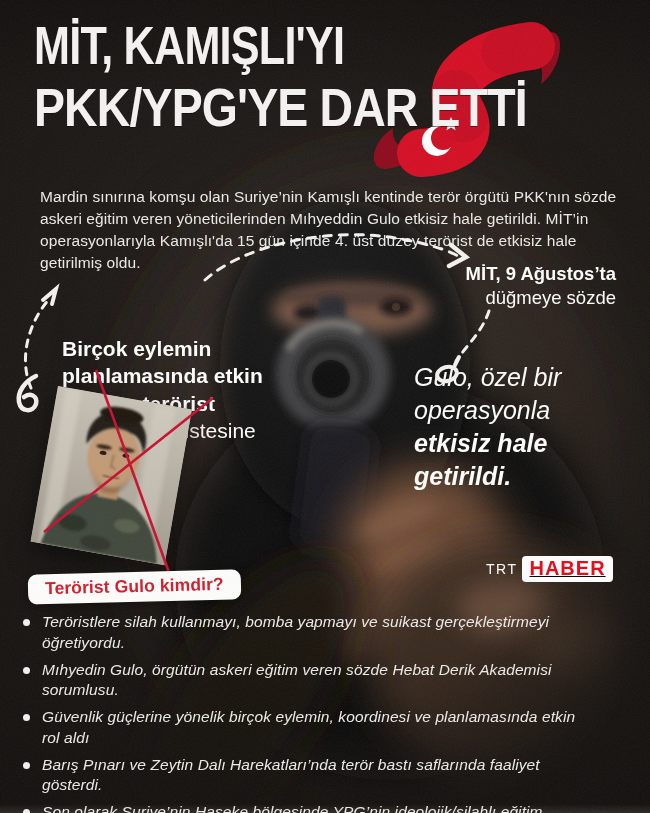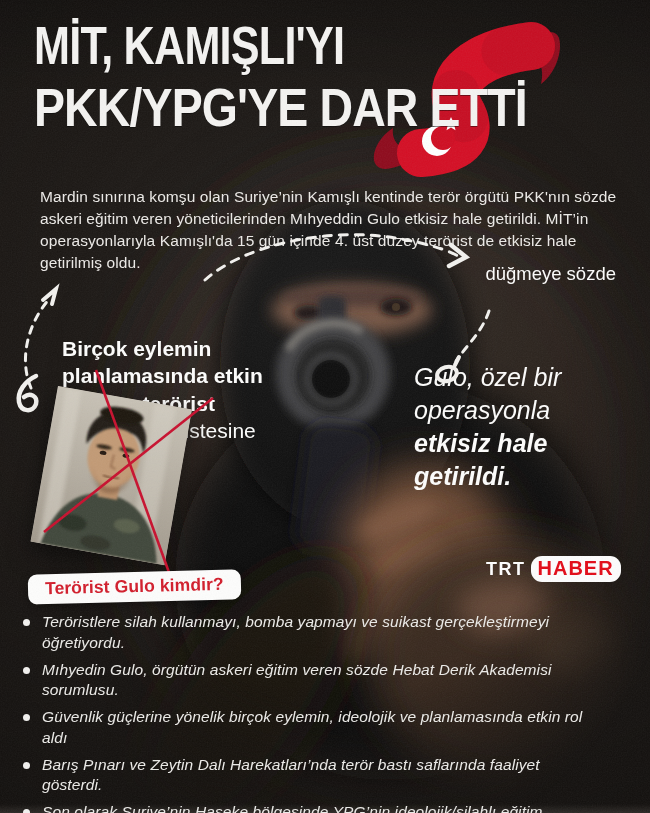--- a/index.html
+++ b/index.html
@@ -60,22 +60,22 @@
   .pill{
     position:absolute;left:28px;top:572px;z-index:8;
     background:#fdfdfc;border-radius:9px;padding:4px 17px 5px 17px;
     transform:rotate(-1.4deg);
     box-shadow:0 3px 8px rgba(0,0,0,.4);
   }
   .pill span{color:#d21d2b;font-weight:800;font-size:17.5px;letter-spacing:.1px;}
 
   
   .logo{position:absolute;left:486px;top:556px;z-index:8;display:flex;align-items:center;gap:5px;}
-  .logo .trt{color:#fff;font-weight:700;font-size:18px;letter-spacing:1.5px;}
-  .logo .haber-box{background:#fdfdfd;border-radius:11px;padding:1px 7px 2px 7px;}
+  .logo .trt{color:#fff;font-weight:400;font-size:14px;letter-spacing:1.5px;}
+  .logo .haber-box{background:#fdfdfd;border-radius:4px;padding:1px 7px 2px 7px;text-decoration:underline;}
   .logo .haber-box span{color:#e30a17;font-weight:800;font-size:20px;letter-spacing:1px;}
 
   
   .bullets{position:absolute;left:42px;top:612px;width:552px;z-index:8;
     margin:0;padding:0;list-style:none;color:#ecebe8;
     font-style:italic;font-size:15.5px;line-height:1.34;letter-spacing:.1px;}
   .bullets li{position:relative;margin:0 0 6px 0;padding:0;}
   .bullets li::before{content:"";position:absolute;left:-19px;top:7px;width:7px;height:7px;
     border-radius:50%;background:#f2f1ef;}
 
@@ -162,20 +162,21 @@
     <span class="line l1">MİT, KAMIŞLI'YI</span>
     <span class="line l2">PKK/YPG'YE DAR ETTİ</span>
   </div>
 
   <p class="intro">Mardin sınırına komşu olan Suriye’nin Kamışlı kentinde terör örgütü PKK'nın sözde askeri eğitim veren yöneticilerinden Mıhyeddin Gulo etkisiz hale getirildi. MİT’in operasyonlarıyla Kamışlı'da 15 gün içinde 4. üst düzey terörist de etkisiz hale getirilmiş oldu.</p>
 
   <div class="note note-left">
     <b>Birçok eylemin planlamasında etkin rol alan terörist Gulo,</b><span> hedef listesine konuldu.</span>
   </div>
   <div class="note note-right-top">
+    <b style="display:block">MİT, 9 Ağustos’ta</b>
     <span>düğmeye sözde</span>
   </div>
   <div class="note note-right-bottom">
     <span>Gulo, özel bir operasyonla </span><b>etkisiz hale getirildi.</b>
   </div>
 
   <svg id="arrows-svg" width="650" height="813" viewBox="0 0 650 813">
     <g fill="none" stroke="#f2f1ee" stroke-linecap="round">
       <path d="M 36,376 C 25,381 17,392 19,402 C 21,412 33,413 36,404 C 38,396 30,392 24,397" stroke-width="4.5"></path>
       <path d="M 31,388 C 19,360 27,324 50,298" stroke-width="3" stroke-dasharray="7 7"></path>
@@ -235,21 +236,21 @@
   <div class="logo">
     <span class="trt">TRT</span>
     <span class="haber-box">
       <span>HABER</span>
     </span>
   </div>
 
   <ul class="bullets">
     <li>Teröristlere silah kullanmayı, bomba yapmayı ve suikast gerçekleştirmeyi öğretiyordu.</li>
     <li>Mıhyedin Gulo, örgütün askeri eğitim veren sözde Hebat Derik Akademisi sorumlusu.</li>
-    <li>Güvenlik güçlerine yönelik birçok eylemin, ideolojik ve planlamasında etkin rol aldı</li>
+    <li>Güvenlik güçlerine yönelik birçok eylemin, koordinesi ve planlamasında etkin rol aldı</li>
     <li>Barış Pınarı ve Zeytin Dalı Harekatları’nda terör bastı saflarında faaliyet gösterdi.</li>
     <li>Son olarak Suriye’nin Haseke bölgesinde YPG’nin ideolojik/silahlı eğitim merkezinde sorumluydu.</li>
   </ul>
 
   <svg id="grain-svg" width="650" height="813">
     <filter id="noiseF">
       <feTurbulence type="fractalNoise" baseFrequency="0.8" numOctaves="2" stitchTiles="stitch"></feTurbulence>
       <feColorMatrix type="saturate" values="0"></feColorMatrix>
     </filter>
     <rect width="650" height="813" filter="url(#noiseF)"></rect>

